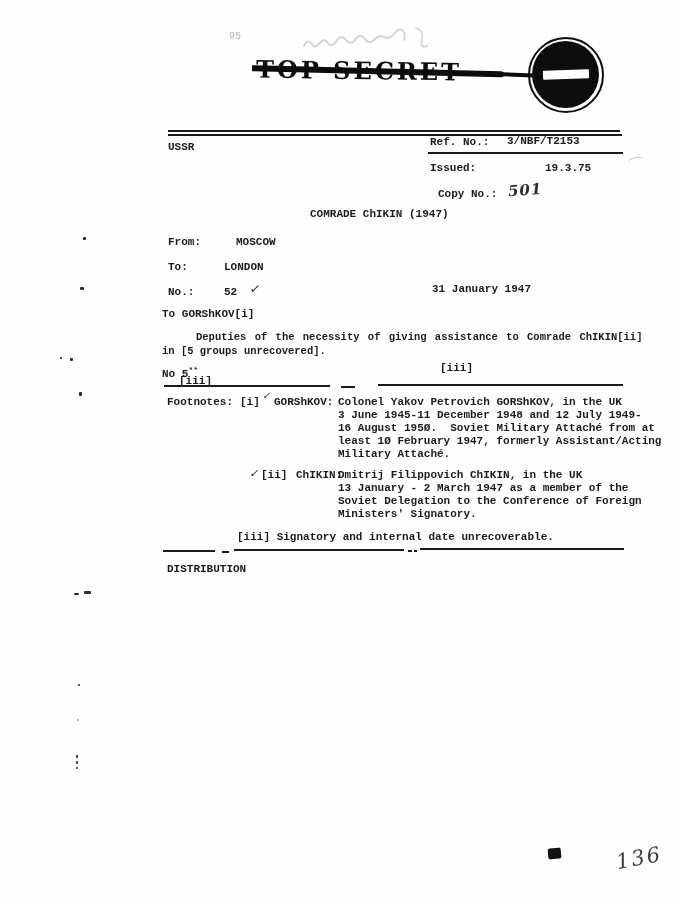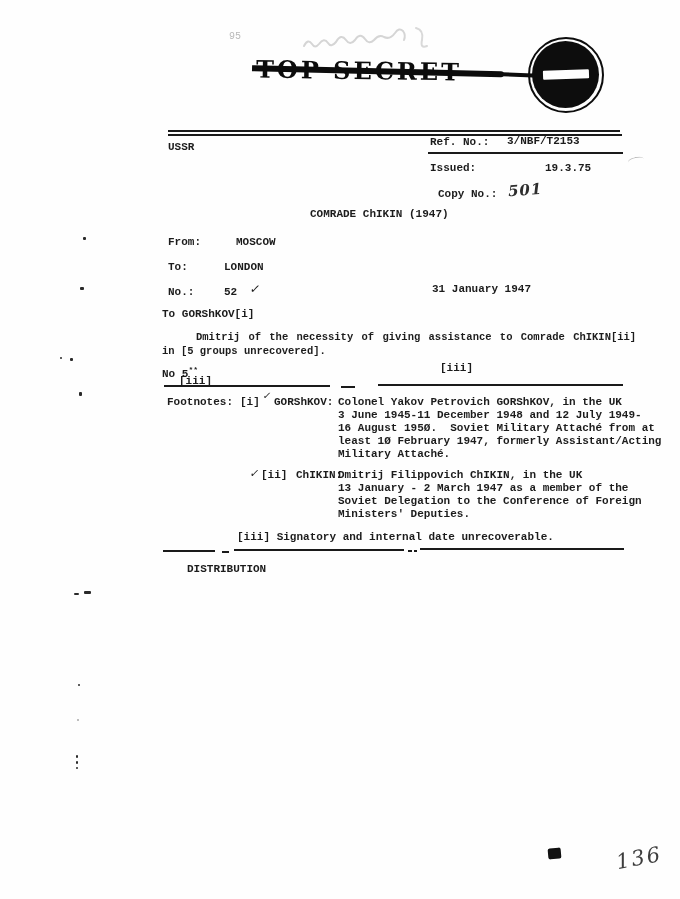--- a/index.html
+++ b/index.html
@@ -102,21 +102,21 @@
 
   <span class="tw" style="left:168px; top:261px;text-align:center;">To:</span>
   <span class="tw" style="left:224px; top:261px;">LONDON</span>
 
   <span class="tw" style="left:168px; top:286px;">No.:</span>
   <span class="tw" style="left:224px; top:286px;">52</span>
   <span class="tw check" style="left:250px; top:282px; transform:skewX(-12deg);">✓</span>
   <span class="tw" style="left:432px; top:283px;">31 January 1947</span>
 
   <span class="tw" style="left:162px; top:308px;">To GORShKOV[i]</span>
-  <span class="tw tw-sm" style="left:196px; top:331px; word-spacing:2px;">Dmitrij of the necessity of giving assistance to Comrade ChIKIN[ii]</span>
+  <span class="tw tw-sm" style="left:196px; top:331px; word-spacing:2px;">Deputies of the necessity of giving assistance to Comrade ChIKIN[ii]</span>
   <span class="tw tw-sm" style="left:162px; top:345px;">in [5 groups unrecovered].</span>
 
   <span class="tw" style="left:162px; top:365px;"><span>No 5</span><span class="sup">**</span></span>
   <span class="tw" style="left:440px; top:362px;">[iii]</span>
   <span class="tw" style="left:179px; top:375px;">[iii]</span>
 
   <div class="rule" style="left:164px; top:385px; width:166px; height:2px;"></div>
   <div class="rule" style="left:341px; top:386px; width:14px; height:2px;"></div>
   <div class="rule" style="left:378px; top:384px; width:245px; height:1.5px;"></div>
 
@@ -130,32 +130,32 @@
   <span class="tw" style="left:338px; top:422px;">16 August 195Ø.  Soviet Military Attaché from at</span>
   <span class="tw" style="left:338px; top:435px;">least 1Ø February 1947, formerly Assistant/Acting</span>
   <span class="tw" style="left:338px; top:448px;">Military Attaché.</span>
 
   <span class="tw check" style="left:250px; top:467px; font-size:11px; transform:skewX(-12deg);">✓</span>
   <span class="tw" style="left:261px; top:469px;">[ii]</span>
   <span class="tw" style="left:296px; top:469px;">ChIKIN:</span>
   <span class="tw" style="left:338px; top:469px;">Dmitrij Filippovich ChIKIN, in the UK</span>
   <span class="tw" style="left:338px; top:482px;">13 January - 2 March 1947 as a member of the</span>
   <span class="tw" style="left:338px; top:495px;">Soviet Delegation to the Conference of Foreign</span>
-  <span class="tw" style="left:338px; top:508px;">Ministers' Deputies.</span>
+  <span class="tw" style="left:338px; top:508px;">Ministers' Signatory.</span>
 
   <span class="tw" style="left:237px; top:531px;"><span>[iii]</span><span> </span><span>Signatory and internal date unrecoverable.</span></span>
 
   <div class="rule" style="left:163px; top:550px; width:52px; height:2px;"></div>
   <div class="rule" style="left:222px; top:551px; width:7px; height:2px;"></div>
   <div class="rule" style="left:234px; top:549px; width:170px; height:1.5px;"></div>
   <div class="rule" style="left:408px; top:550px; width:4px; height:2px;"></div>
   <div class="rule" style="left:414px; top:550px; width:3px; height:2px;"></div>
   <div class="rule" style="left:420px; top:548px; width:204px; height:1.5px;"></div>
 
-  <span class="tw" style="left:167px; top:563px;margin-left:20px;">DISTRIBUTION</span>
+  <span class="tw" style="left:167px; top:563px;">DISTRIBUTION</span>
 
   <div class="speck" style="left:83px; top:237px; width:3px; height:3px;"></div>
   <div class="speck" style="left:80px; top:287px; width:4px; height:3px;"></div>
   <div class="speck" style="left:60px; top:357px; width:2px; height:2px;"></div>
   <div class="speck" style="left:70px; top:358px; width:3px; height:3px;"></div>
   <div class="speck" style="left:79px; top:392px; width:3px; height:4px;"></div>
   <div class="speck" style="left:74px; top:593px; width:5px; height:2px;"></div>
   <div class="speck" style="left:84px; top:591px; width:7px; height:3px;"></div>
   <div class="speck" style="left:78px; top:684px; width:2px; height:2px;"></div>
   <div class="speck" style="left:77px; top:719px; width:2px; height:2px; opacity:0.4;"></div>

